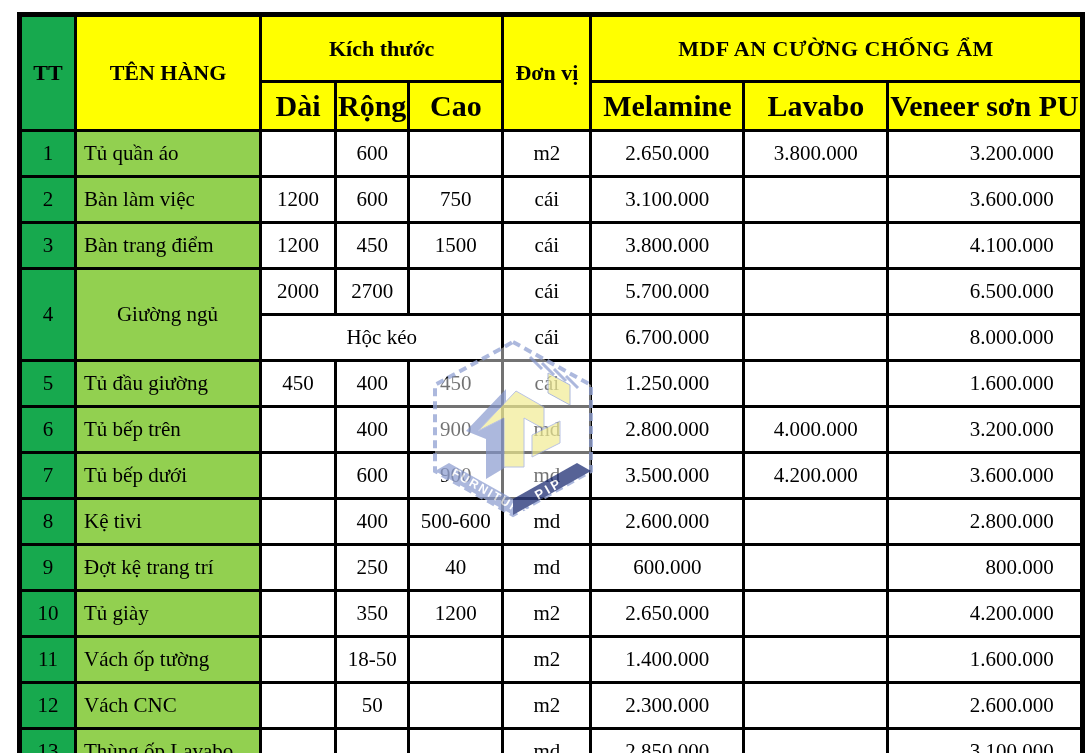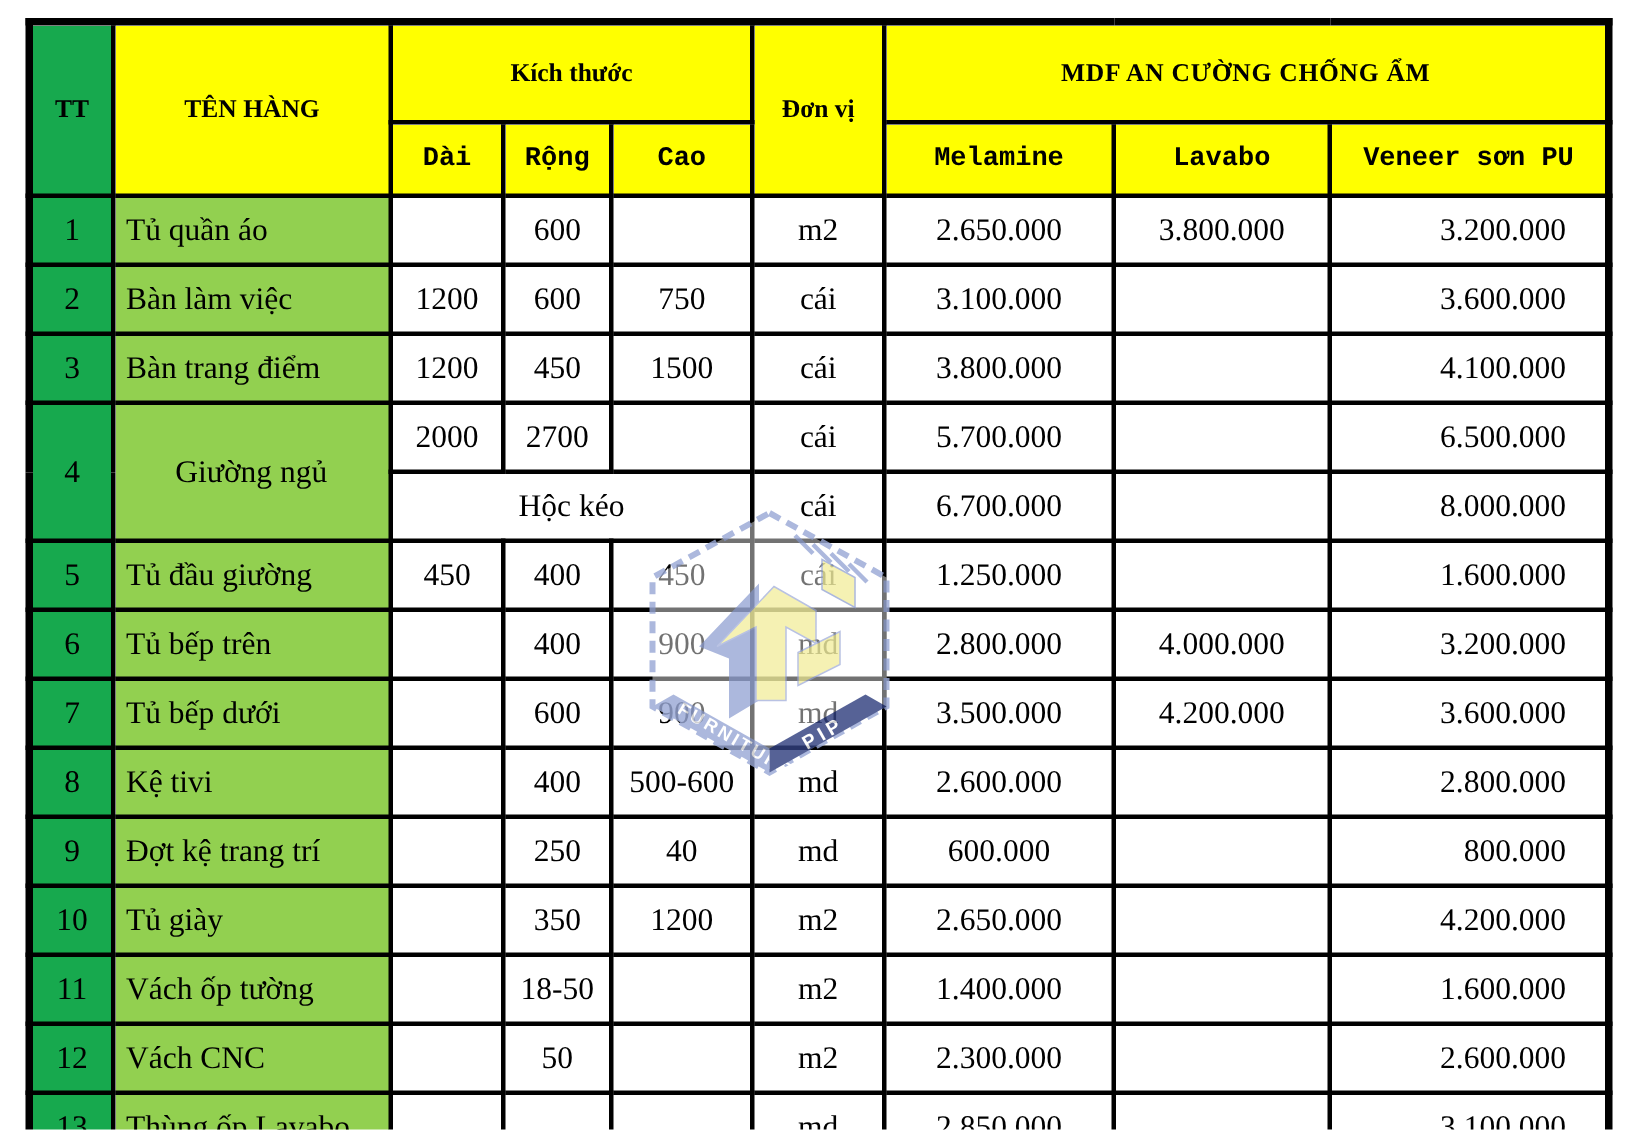--- a/index.html
+++ b/index.html
@@ -15,22 +15,22 @@
     border:5px solid var(--border,#000);
   }
   th,td{
     border:3px solid var(--border,#000);
     color:#000;overflow:hidden;white-space:nowrap;
   }
   thead th{
     background:var(--header-yellow,#ffff00);
     font-weight:bold;text-align:center;vertical-align:middle;
   }
-  thead tr.h1 th{height:61px;font-size:17px;}
-  thead tr.h2 th{height:44px;font-size:18px;font-family:Liberation Mono, monospace;}
+  thead tr.h1 th{height:61px;font-size:22px;}
+  thead tr.h2 th{height:44px;font-size:30px;}
   th.th-green{background:var(--tt-green,#17a94e);}
   th.mdf{font-size:24px;letter-spacing:.5px;}
   tbody td{height:41px;font-size:21px;text-align:center;vertical-align:middle;background:#fff;}
   td.c-tt{background:var(--tt-green,#17a94e);}
   td.c-name{background:var(--name-green,#92d050);text-align:left;padding-left:7px;}
   td.c-name.centered{text-align:center;padding-left:0;font-family:Liberation Serif, serif;}
   td.c-veneer{text-align:right;padding-right:26px;}
   td.c-merged{text-align:center;}
   
   .watermark{

